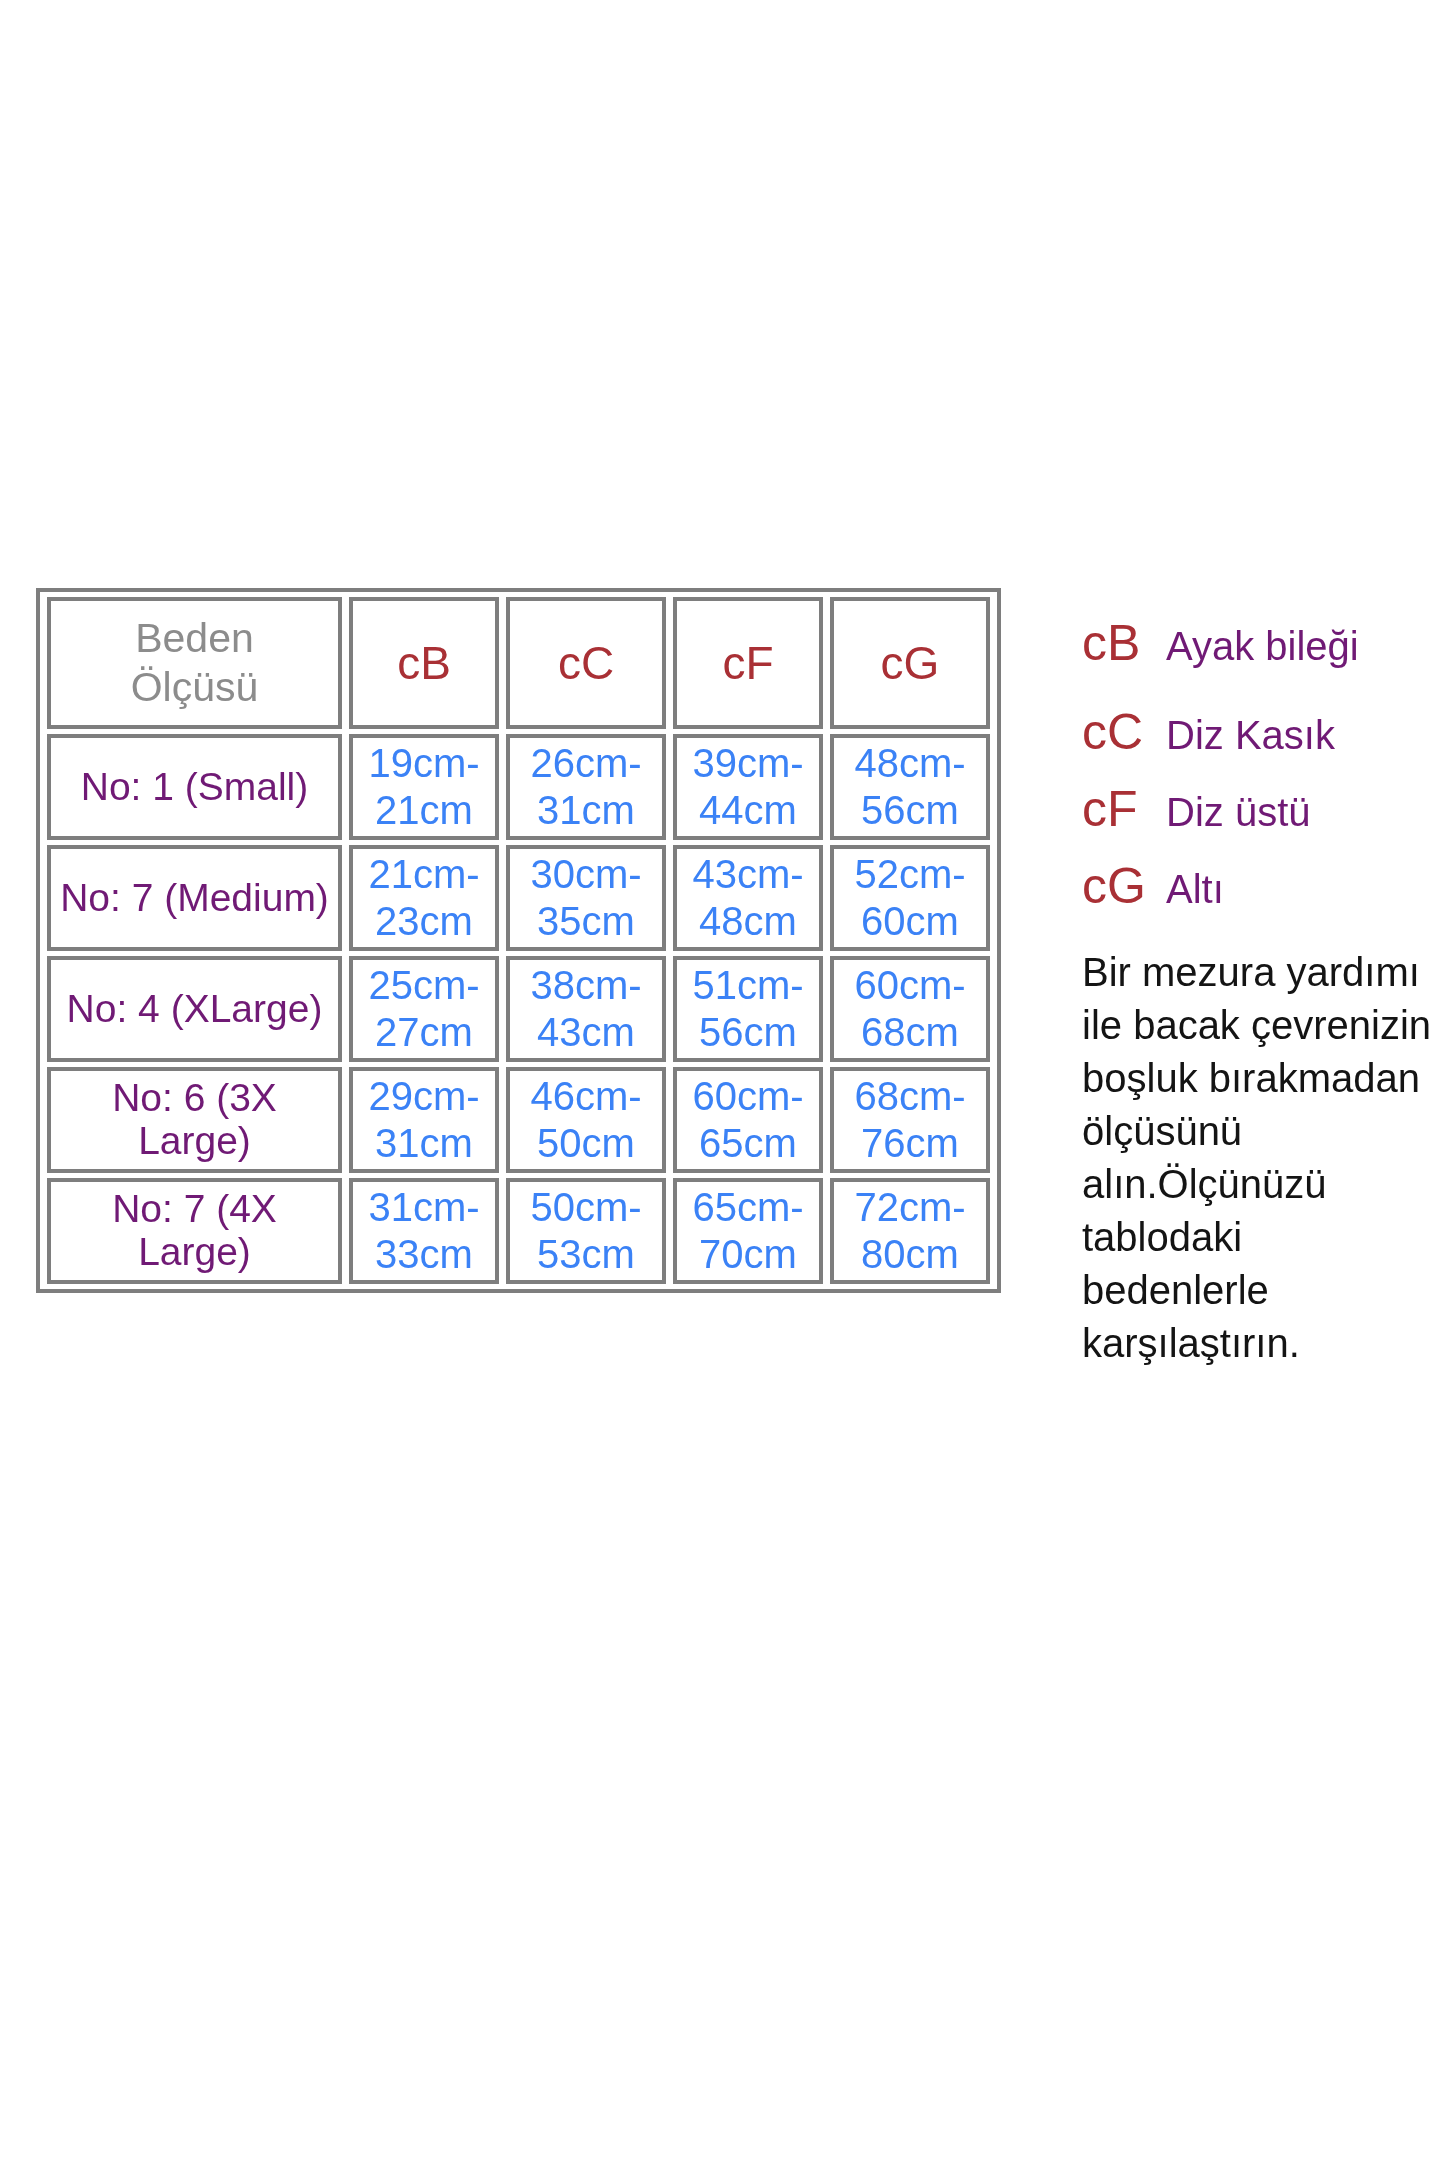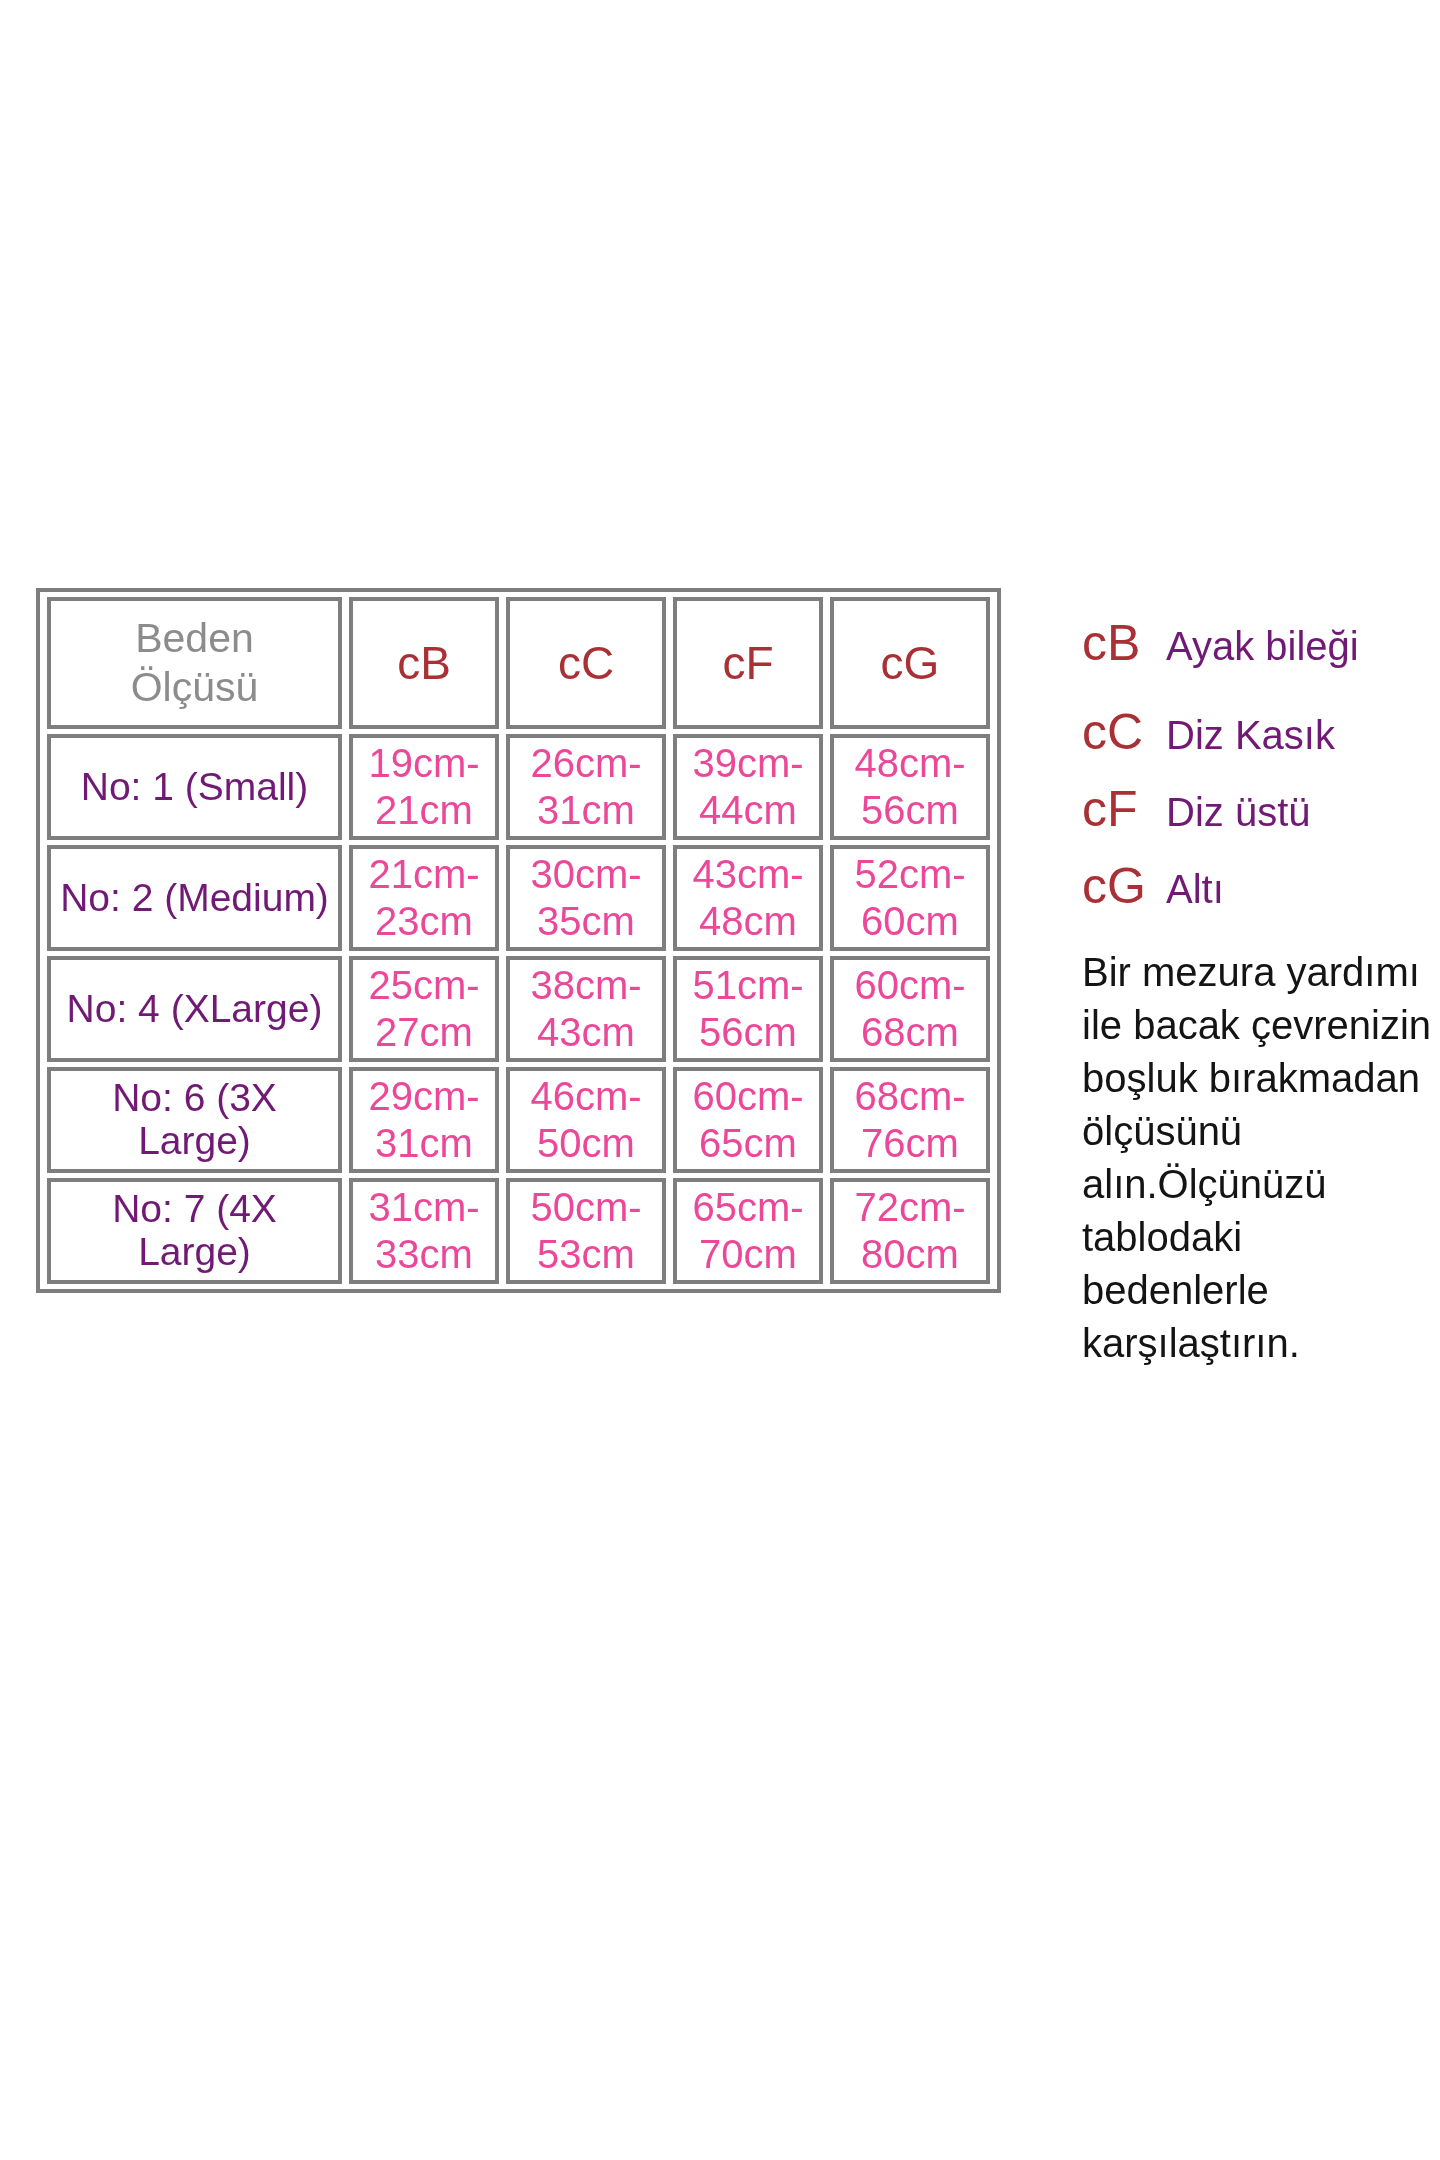--- a/index.html
+++ b/index.html
@@ -53,21 +53,21 @@
     line-height: 1.1;
   }
   td.row-label {
     height: 98px;
     color: #701a75;
     font-size: 39px;
     line-height: 1.1;
   }
   td.cell-val {
     height: 98px;
-    color: #ec4899;
+    color: #3b82f6;
     font-size: 40px;
     line-height: 1.18;
   }
 
   
   .legend {
     position: absolute;
     left: 1082px;
     top: 616px;
     width: 360px;
@@ -132,21 +132,21 @@
         <td class="cell-val">19cm-
 21cm</td>
         <td class="cell-val">26cm-
 31cm</td>
         <td class="cell-val">39cm-
 44cm</td>
         <td class="cell-val">48cm-
 56cm</td>
       </tr>
       <tr>
-        <td class="row-label">No: 2 (Medium)</td>
+        <td class="row-label">No: 7 (Medium)</td>
         <td class="cell-val">21cm-
 23cm</td>
         <td class="cell-val">30cm-
 35cm</td>
         <td class="cell-val">43cm-
 48cm</td>
         <td class="cell-val">52cm-
 60cm</td>
       </tr>
       <tr>

